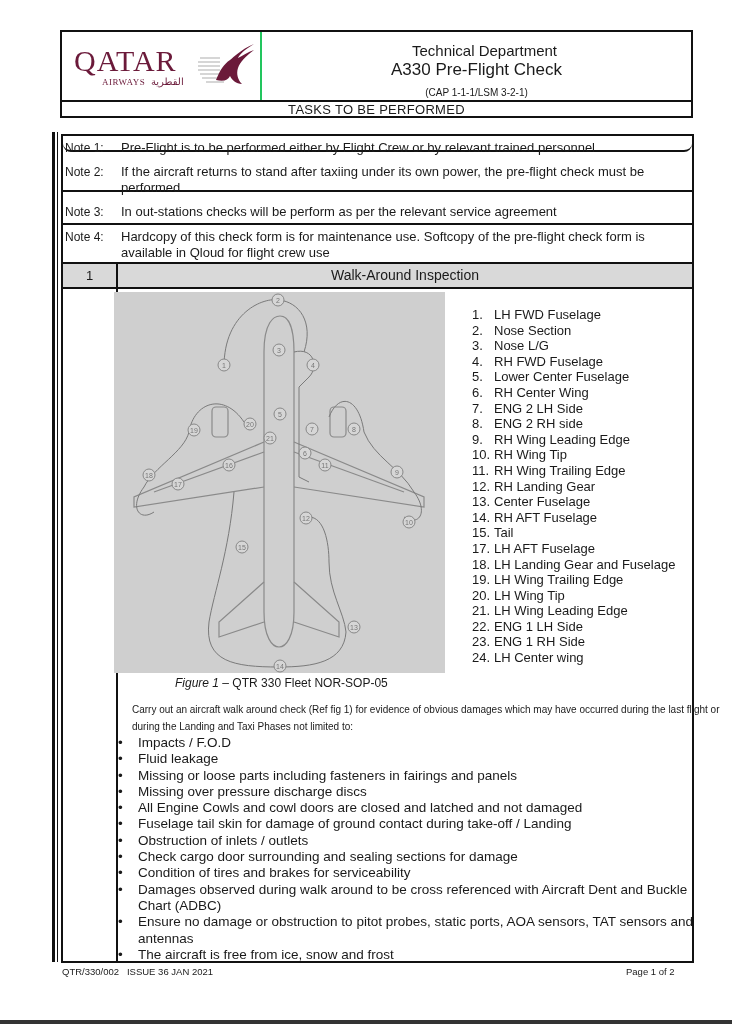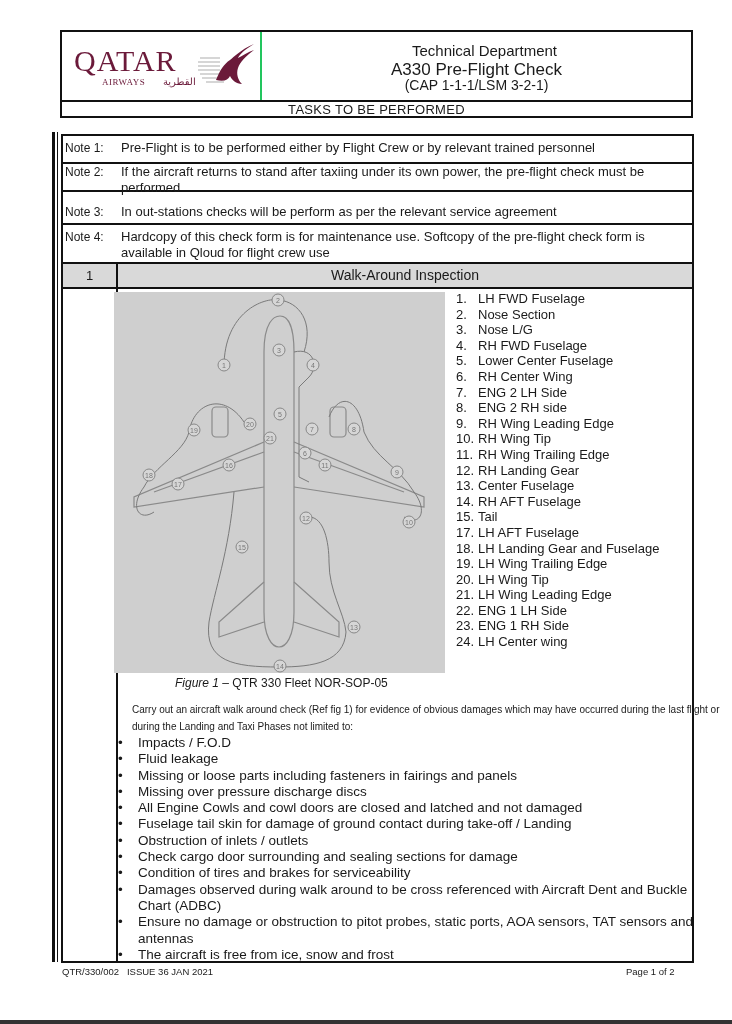--- a/index.html
+++ b/index.html
@@ -8,21 +8,21 @@
     font-family: "Liberation Sans", "DejaVu Sans", sans-serif; color: #1a1a1a;
   }
   .abs { position: absolute; }
   
   .header-box { left: 60px; top: 30px; width: 633px; height: 88px; border: 2px solid #111; box-sizing: border-box; }
   .logo-cell { left: 0; top: 0; width: 200px; height: 68px; border-right: 2px solid #22c55e; box-sizing: border-box; }
   .title-cell { left: 200px; top: 0; width: 429px; height: 68px; text-align: center; }
   .tasks-row { left: 0; top: 68px; width: 629px; height: 16px; border-top: 2px solid #111; text-align: center; font-size: 13px; line-height: 16px; letter-spacing: 0.3px; }
   .dept { font-size: 15px; margin-top: 10px; line-height: 18px; margin-left: 16px; }
   .doc-title { font-size: 17px; line-height: 20px; }
-  .cap { font-size: 14px; line-height: 11px; }
+  .cap { font-size: 10px; line-height: 11px; margin-top: 7px; }
   .qatar-word { left: 12px; top: 12px; font-family: "Liberation Serif", "DejaVu Serif", serif; font-size: 30px; color: #6b1a3a; letter-spacing: 1px; font-weight: normal; }
   .airways-word { left: 40px; top: 44px; font-family: "Liberation Serif", serif; font-size: 9px; color: #6b1a3a; letter-spacing: 0.5px; }
   .logo-icon { left: 136px; top: 8px; width: 58px; height: 50px; }
 
   
   .left-bar1 { left: 52px; top: 132px; width: 3px; height: 830px; background: #111; }
   .left-bar2 { left: 57px; top: 132px; width: 1px; height: 830px; background: #111; }
 
   
   .main-table { left: 61px; top: 134px; width: 633px; height: 829px; border: 2px solid #111; box-sizing: border-box; }
@@ -33,21 +33,21 @@
   .sec-num { position: absolute; left: 0; top: 0; width: 53px; height: 23px; text-align: center; line-height: 23px; font-size: 13px; border-right: 2px solid #111; }
   .sec-title { position: absolute; left: 55px; top: 0; width: 574px; height: 23px; text-align: center; line-height: 23px; font-size: 14px; }
   .num-col-divider { position: absolute; left: 53px; top: 153px; width: 2px; height: 674px; background: #111; }
 
   
   .figure { left: 114px; top: 292px; width: 331px; height: 381px; background: #cfcfcf; }
   .fig-caption { left: 175px; top: 676px; font-size: 12px; }
   .fig-caption i { font-style: italic; }
 
   
-  .zones { left: 456px; top: 291px; font-size: 13px; line-height: 15.6px; list-style: none; margin: 0; padding: 0; }
+  .zones { left: 456px; top: 291px; font-size: 13px; line-height: 15.6px; list-style: none; margin: 16px; padding: 0; }
   .zones li { white-space: nowrap; }
   .zones .n { display: inline-block; width: 22px; }
 
   
   .intro { left: 132px; top: 702px; width: 590px; font-size: 10px; line-height: 16.5px; }
   .bullets { left: 116px; top: 735px; width: 578px; margin: 0; padding: 0; list-style: none; font-size: 13.5px; line-height: 16.3px; }
   .bullets li { position: relative; padding-left: 22px; }
   .bullets li .dot { position: absolute; left: 2px; top: 0; }
 
   
@@ -56,21 +56,21 @@
   .bottom-line { left: 0; top: 1020px; width: 732px; height: 4px; background: #333; }
 </style>
 </head>
 <body>
 
 <div class="abs header-box">
   <div class="abs logo-cell">
     <span class="abs qatar-word">QATAR</span>
     <span class="abs airways-word">
       <span>AIRWAYS</span>
-      <span style="font-size:10px;margin-left:15px;">القطرية</span>
+      <span style="font-size:10px;margin-left:3px;">القطرية</span>
     </span>
     <svg class="abs logo-icon" viewBox="0 0 58 50">
       <g stroke="#bbb" stroke-width="1.2">
         <line x1="2" y1="18" x2="22" y2="18"></line>
           <line x1="0" y1="22" x2="22" y2="22"></line>
           <line x1="0" y1="26" x2="22" y2="26"></line>
         <line x1="0" y1="30" x2="22" y2="30"></line>
           <line x1="2" y1="34" x2="22" y2="34"></line>
           <line x1="4" y1="38" x2="24" y2="38"></line>
         <line x1="8" y1="42" x2="26" y2="42"></line>
@@ -83,21 +83,21 @@
     <div class="doc-title">A330 Pre-Flight Check</div>
     <div class="cap">(CAP 1-1-1/LSM 3-2-1)</div>
   </div>
   <div class="abs tasks-row">TASKS TO BE PERFORMED</div>
 </div>
 
 <div class="abs left-bar1"></div>
 <div class="abs left-bar2"></div>
 
 <div class="abs main-table">
-  <div class="note-row" style="top:0;height:28px;">
+  <div class="note-row" style="top:0;height:16px;border-radius:12px;">
     <span class="note-label">Note 1:</span>
     <span class="note-text">Pre-Flight is to be performed either by Flight Crew or by relevant trained personnel</span>
   </div>
   <div class="note-row" style="top:24px;height:32px;">
     <span class="note-label">Note 2:</span>
     <span class="note-text">If the aircraft returns to stand after taxiing under its own power, the pre-flight check must be performed</span>
   </div>
   <div class="note-row" style="top:64px;height:25px;">
     <span class="note-label">Note 3:</span>
     <span class="note-text">In out-stations checks will be perform as per the relevant service agreement</span>

